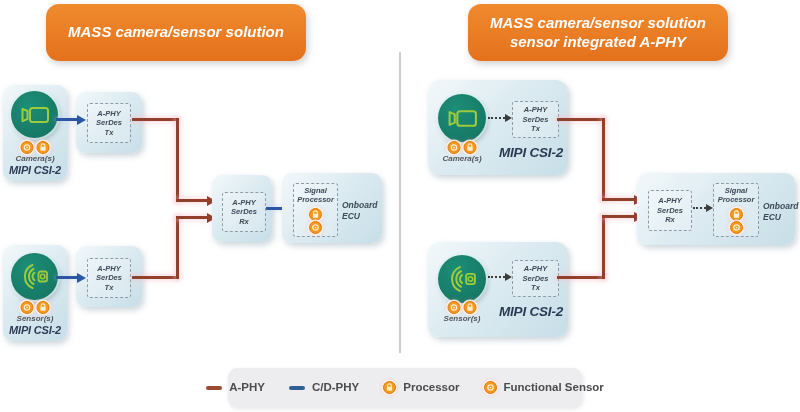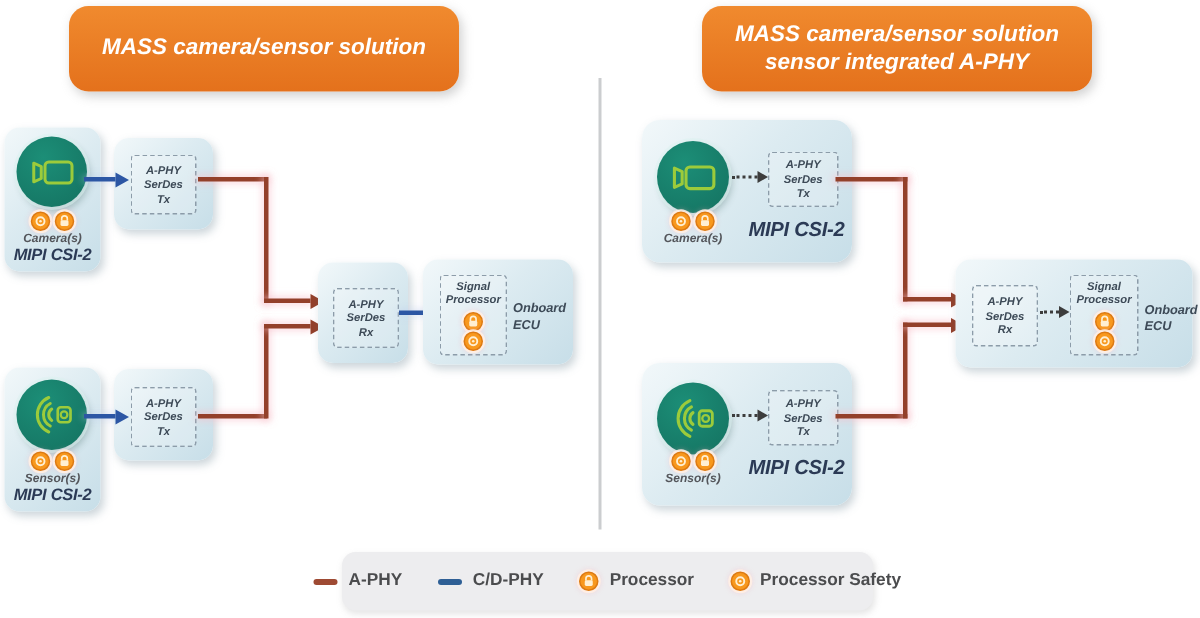--- a/index.html
+++ b/index.html
@@ -322,17 +322,17 @@
       <span>Processor</span>
     </div>
     <div class="leg-div"></div>
     <div class="leg-item">
       <span class="badge">
         <svg width="11" height="11" viewBox="0 0 14 14">
             <circle cx="7" cy="7" r="3.4" fill="none" stroke="#FFEFD2" stroke-width="1.6"></circle>
             <circle cx="7" cy="7" r="1.1" fill="#FFEFD2"></circle>
           </svg>
       </span>
-      <span>Processor Safety</span>
+      <span>Functional Sensor</span>
     </div>
   </div>
 
 </div>
 
 </body></html>

